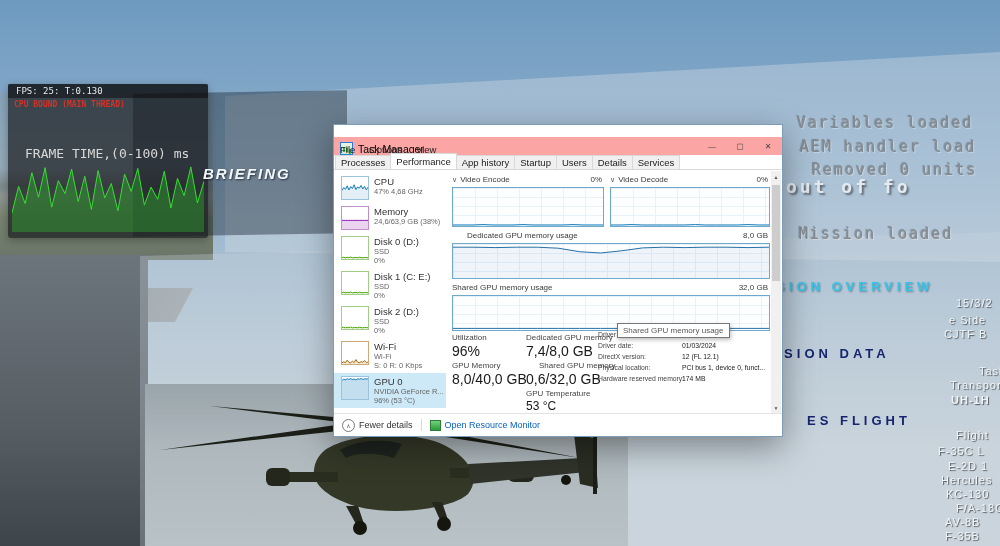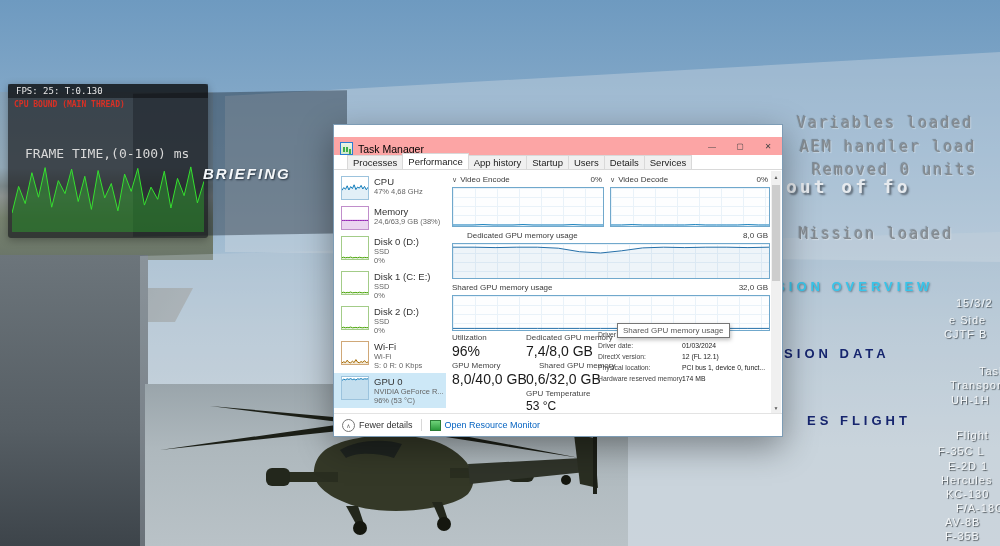--- a/index.html
+++ b/index.html
@@ -38,21 +38,21 @@
   
   .tm{left:333px;top:124px;width:448px;height:311px;background:#fff;border:1px solid #7d9cb5;box-shadow:0 10px 32px rgba(0,0,0,.38);font-size:10px;color:#222;}
   .tm-titlebar{left:0;top:12px;width:100%;height:18px;background:#fca5a5;display:flex;align-items:flex-end;position:absolute;}
   .tm-icon{width:11px;height:11px;margin:0 5px 0 6px;border:1px solid #2b7cd3;background:linear-gradient(180deg,#eaf4e6,#cfe8c8);position:relative;flex:none;}
   .tm-icon::after{content:"";position:absolute;left:2px;bottom:2px;width:2px;height:5px;background:#3fae49;box-shadow:3px 0 0 #3fae49,6px 2px 0 #3fae49;}
   .tm-title{font-size:10.5px;color:#000;}
   .tm-controls{margin-left:auto;display:flex;height:100%;}
   .tm-ctl{width:28px;height:100%;display:flex;align-items:center;justify-content:center;font-size:8px;color:#444;}
   .tm-menubar{left:0;top:18px;width:100%;height:13px;position:absolute;display:flex;align-items:center;padding-left:6px;box-sizing:border-box;gap:14px;}
   .tm-menu{font-size:9.5px;color:#222;}
-  .tm-tabs{left:0;top:31px;width:100%;height:14px;position:absolute;display:flex;align-items:flex-end;padding-left:13px;box-sizing:border-box;border-bottom:1px solid #d9d9d9;}
+  .tm-tabs{left:0;top:31px;width:100%;height:14px;position:absolute;display:flex;align-items:flex-end;padding-left:1px;box-sizing:border-box;border-bottom:1px solid #d9d9d9;}
   .tm-tab{font-size:9.5px;color:#222;padding:1px 5px 1px 5px;background:#f0f0f0;border:1px solid #d9d9d9;border-bottom:none;margin-right:-1px;height:11px;line-height:11px;}
   .tm-tab.active{background:#fff;height:13px;line-height:13px;position:relative;z-index:2;}
   .tm-content{position:absolute;left:0;top:46px;right:0;bottom:22px;background:#fff;}
   
   .tm-sidebar{position:absolute;left:0;top:2px;width:112px;bottom:0;}
   .sb-item{display:flex;align-items:flex-start;padding:3px 0 3px 7px;}
   .sb-item.selected{background:#cde8f7;}
   .sb-thumb{width:26px;height:22px;border:1px solid;background:#fff;flex:none;margin-right:5px;position:relative;overflow:hidden;}
   .sb-cpu{border-color:#9cc3dd;}
   .sb-mem{border-color:#c08ecb;}
@@ -145,21 +145,21 @@
   <div class="gametext" style="left:799px;top:225px;">Mission loaded</div>
 
   <div class="cyan-title" style="left:741px;top:279px;">MISSION OVERVIEW</div>
   <div class="white-small" style="left:956px;top:297px;">15/3/2</div>
   <div class="white-small" style="left:949px;top:314px;">e Side</div>
   <div class="white-small" style="left:944px;top:328px;">CJTF B</div>
 
   <div class="navy-title" style="left:749px;top:346px;">MISSION DATA</div>
   <div class="white-small" style="left:979px;top:365px;">Task</div>
   <div class="white-small" style="left:950px;top:379px;">Transport</div>
-  <div class="white-small" style="left:951px;top:394px;">UH-1H</div>
+  <div class="white-small" style="left:951px;top:394px;font-weight:bold;">UH-1H</div>
 
   <div class="navy-title" style="left:783px;top:413px;margin-left:24px;">ES FLIGHT</div>
   <div class="white-small" style="left:956px;top:429px;">Flight</div>
 
   <div class="white-small" style="left:938px;top:445px;">F-35C L</div>
   <div class="white-small" style="left:948px;top:460px;">E-2D 1</div>
   <div class="white-small" style="left:941px;top:474px;">Hercules</div>
   <div class="white-small" style="left:946px;top:488px;">KC-130</div>
   <div class="white-small" style="left:936px;top:502px;margin-left:20px;">F/A-18C</div>
   <div class="white-small" style="left:945px;top:516px;">AV-8B</div>
@@ -170,20 +170,25 @@
     <div class="tm-titlebar">
       <div class="tm-icon"></div>
       <div class="tm-title">Task Manager</div>
       <div class="tm-controls">
         <div class="tm-ctl">—</div>
         <div class="tm-ctl">▢</div>
         <div class="tm-ctl">✕</div>
       </div>
     </div>
 
+    <div class="tm-menubar">
+      <span class="tm-menu">File</span>
+      <span class="tm-menu">Options</span>
+      <span class="tm-menu">View</span>
+    </div>
 
     <div class="tm-tabs">
       <div class="tm-tab">Processes</div>
       <div class="tm-tab active">Performance</div>
       <div class="tm-tab">App history</div>
       <div class="tm-tab">Startup</div>
       <div class="tm-tab">Users</div>
       <div class="tm-tab">Details</div>
       <div class="tm-tab">Services</div>
     </div>

